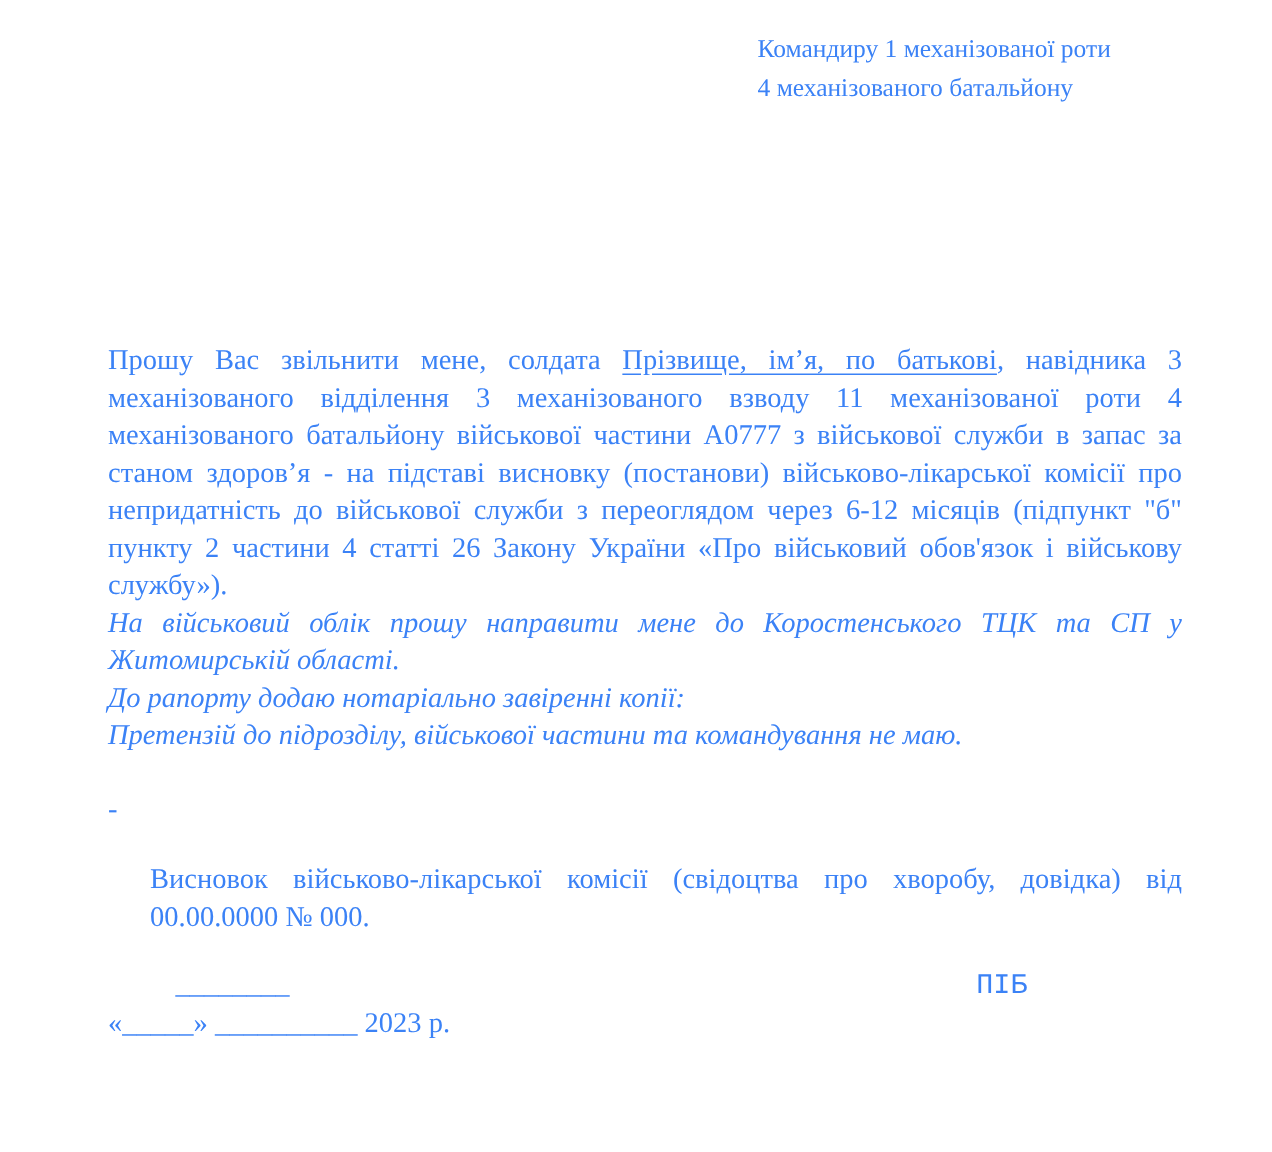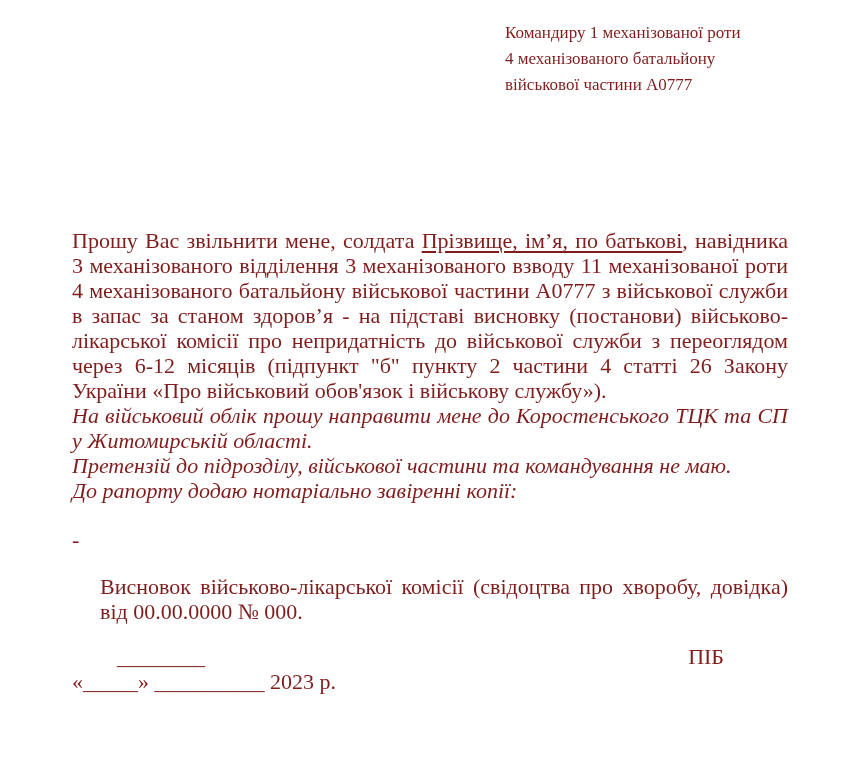--- a/index.html
+++ b/index.html
@@ -3,21 +3,21 @@
 <meta charset="utf-8">
 <style>
   * { margin: 0; padding: 0; box-sizing: border-box; }
   html, body { background: #ffffff; }
   .page {
     position: relative;
     width: 848px;
     height: 768px;
     background: #ffffff;
     font-family: "Liberation Serif", "DejaVu Serif", serif;
-    color: #7f1d1d;
+    color: #3b82f6;
     overflow: hidden;
   }
   .addressee {
     position: absolute;
     left: 505px;
     top: 20px;
     font-size: 17px;
     line-height: 26px;
     text-align: left;
   }
@@ -29,62 +29,61 @@
     text-align: center;
     font-size: 18px;
     font-weight: bold;
     letter-spacing: 0.5px;
   }
   .body {
     position: absolute;
     top: 228px;
     left: 72px;
     width: 716px;
-    font-size: 22px;
+    font-size: 19px;
     line-height: 25px;
   }
   .body p { margin: 0; }
   .just { text-align: justify; text-justify: inter-word; margin-top: 47px; }
   .mt   { margin-top: 12px; font-style: italic; }
   .mt-list { margin-top: 24px; }
   .mt-big  { margin-top: 37px; }
   .underlined { text-decoration: underline; text-underline-offset: 3px; }
   .list-item { display: flex; }
   .list-item .marker { width: 28px; flex: 0 0 28px; }
   .list-item .li-text { flex: 1; }
   .sig-row {
     margin-top: 20px;
     display: flex;
     align-items: baseline;
   }
   .sig-line { white-space: pre; margin-left: 45px; }
-  .sig-label { margin-left: auto; margin-right: 64px; }
+  .sig-label { margin-left: auto; margin-right: 103px; font-family: Liberation Mono, monospace; }
   .date-line { margin-top: 18px; white-space: pre; }
 </style>
 </head>
 <body>
 
 <div class="page">
 
   <div class="addressee">
     <div>Командиру 1 механізованої роти</div>
     <div>4 механізованого батальйону</div>
-    <div>військової частини А0777</div>
   </div>
 
 
   <div class="body">
 
     <p class="just"><span>Прошу Вас звільнити мене, солдата </span><span class="underlined">Прізвище, ім’я, по батькові</span><span>, навідника 3 механізованого відділення 3 механізованого взводу 11 механізованої роти 4 механізованого батальйону військової частини А0777 з військової служби в запас за станом здоров’я - на підставі висновку (постанови) військово-лікарської комісії про непридатність до військової служби з переоглядом через 6-12 місяців (підпункт "б" пункту 2 частини 4 статті 26 Закону України «Про військовий обов'язок і військову службу»).</span></p>
 
     <p class="just mt">На військовий облік прошу направити мене до Коростенського ТЦК та СП у Житомирській області.</p>
 
+    <p class="mt">До рапорту додаю нотаріально завіренні копії:</p>
+
     <p class="mt">Претензій до підрозділу, військової частини та командування не маю.</p>
-
-    <p class="mt">До рапорту додаю нотаріально завіренні копії:</p>
 
     <div class="list-item mt-list">
       <span class="marker">-</span>
       <span class="li-text just">Висновок військово-лікарської комісії (свідоцтва про хворобу, довідка) від 00.00.0000 № 000.</span>
     </div>
 
 
     <div class="sig-row">
       <span class="sig-line">________</span>
       <span class="sig-label">ПІБ</span>

